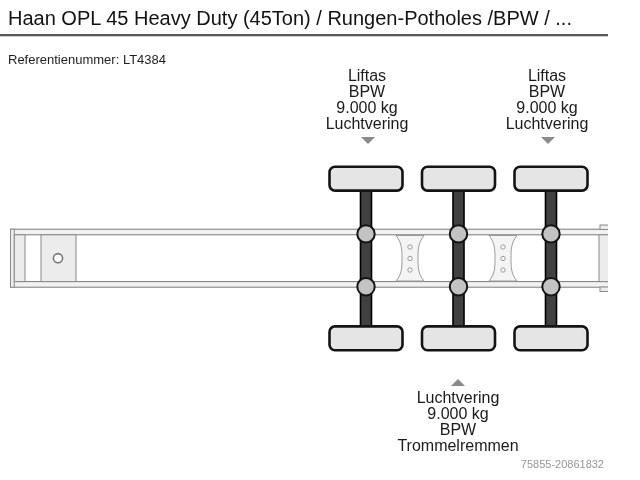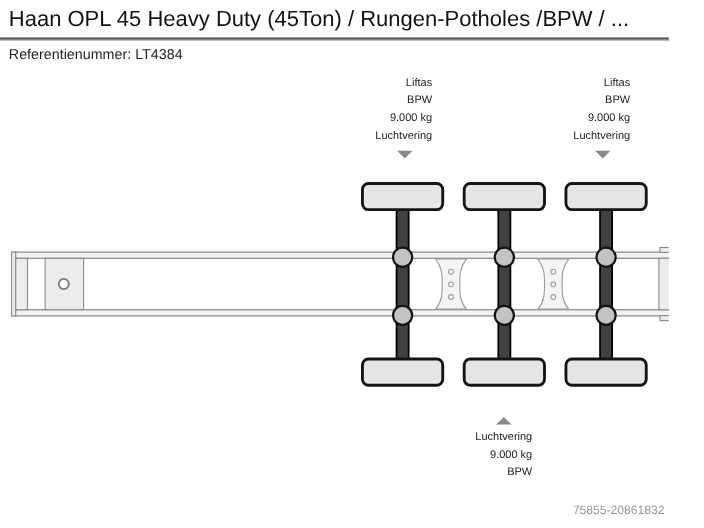--- a/index.html
+++ b/index.html
@@ -9,26 +9,26 @@
   }
   .title {
     position:absolute; left:8px; top:7px; font-size:20px; color:#121212;
     white-space:nowrap; font-weight:400;
   }
   .divider {
     position:absolute; left:0; top:34px; width:640px; height:2px;
     background:#58585a; border-bottom:1px solid #cfcfcf;
   }
   .ref {
-    position:absolute; left:8px; top:42px; font-size:13px; color:#1f1f1f;
+    position:absolute; left:8px; top:52px; font-size:13px; color:#1f1f1f;
   }
   .diagram-svg { position:absolute; left:0; top:0; width:640px; height:480px; }
   .anno {
-    position:absolute; transform:translateX(-50%); text-align:right;
-    font-size:10px; line-height:16px; color:#1a1a1a; white-space:nowrap;
+    position:absolute; transform:translateX(-50%); text-align:center;
+    font-size:16px; line-height:16px; color:#1a1a1a; white-space:nowrap;
   }
   .anno-axle1 { left:367px; top:68px; }
   .anno-axle3 { left:547px; top:68px; }
   .anno-axle2 { left:458px; top:390px; }
   .arrow-down {
     position:absolute; width:0; height:0; transform:translateX(-50%);
     border-left:7px solid transparent; border-right:7px solid transparent;
     border-top:7px solid #8a8a8a;
   }
   .arrow-up {
@@ -131,17 +131,18 @@
     <div>9.000 kg</div>
     <div>Luchtvering</div>
   </div>
   <div class="arrow-down arrow-a3"></div>
 
   <div class="arrow-up arrow-a2"></div>
   <div class="anno anno-axle2">
     <div>Luchtvering</div>
     <div>9.000 kg</div>
     <div>BPW</div>
+    <div>Trommelremmen</div>
   </div>
 
   <div class="listing-id">75855-20861832</div>
 
 </div>
 
 </body></html>

